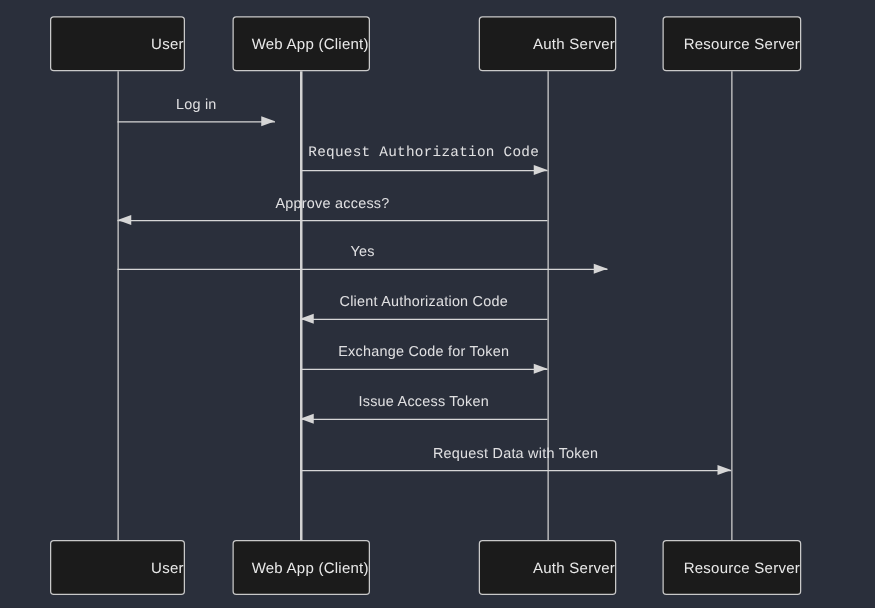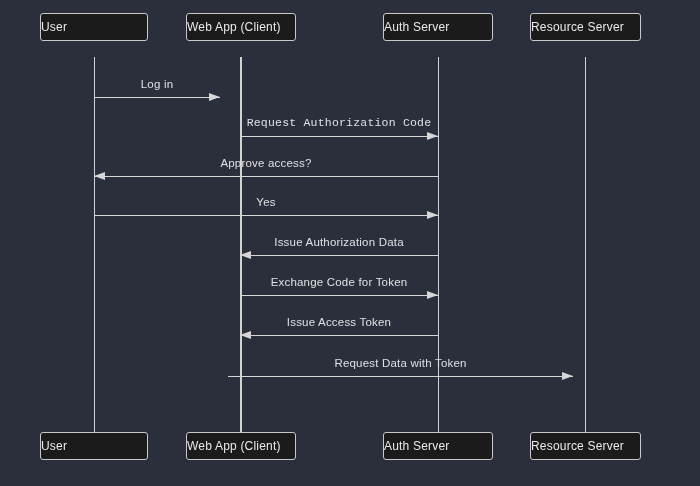--- a/index.html
+++ b/index.html
@@ -10,27 +10,27 @@
   }
   #canvas {
     position: relative;
     width: 700px;
     height: 486px;
     background: #2a2f3b;
     overflow: hidden;
   }
   .actor-box {
     position: absolute;
-    height: 28px;
+    height: 44px;
     background: #1b1b1b;
     border: 1px solid #c9c9c9;
     border-radius: 3px;
     display: flex;
     align-items: center;
-    justify-content: flex-start;
+    justify-content: flex-end;
     color: #e9e9e9;
     font-size: 12px;
     letter-spacing: 0.2px;
     box-sizing: border-box;
     z-index: 3;
   }
   .lifeline {
     position: absolute;
     width: 1.5px;
     background: #d2d2d2;
@@ -116,49 +116,49 @@
       </div>
   </div>
 
   <div class="msg" style="left:94px; top:148px; width:344px;">
     <div class="msg-label">Approve access?</div>
     <div class="msg-line">
         <span class="head left"></span>
       </div>
   </div>
 
-  <div class="msg" style="left:94px; top:187px; width:344px;">
+  <div class="msg" style="left:94px; top:187px; width:344px;padding-left:48px;">
     <div class="msg-label">Yes</div>
     <div class="msg-line">
         <span class="head right"></span>
       </div>
   </div>
 
   <div class="msg" style="left:240px; top:227px; width:198px;">
-    <div class="msg-label">Issue Authorization Data</div>
+    <div class="msg-label">Client Authorization Code</div>
     <div class="msg-line">
         <span class="head left"></span>
       </div>
   </div>
 
   <div class="msg" style="left:240px; top:307px; width:198px;">
     <div class="msg-label">Issue Access Token</div>
     <div class="msg-line">
         <span class="head left"></span>
       </div>
   </div>
 
   <div class="msg" style="left:240px; top:267px; width:198px;">
     <div class="msg-label">Exchange Code for Token</div>
     <div class="msg-line">
         <span class="head right"></span>
       </div>
   </div>
 
-  <div class="msg" style="left:228px; top:348px; width:345px;">
+  <div class="msg" style="left:240px; top:348px; width:345px;">
     <div class="msg-label">Request Data with Token</div>
     <div class="msg-line">
         <span class="head right"></span>
       </div>
   </div>
 
 
   <div class="actor-box" style="left:40px;  top:432px; width:108px;">
       <span>User</span>
     </div>

